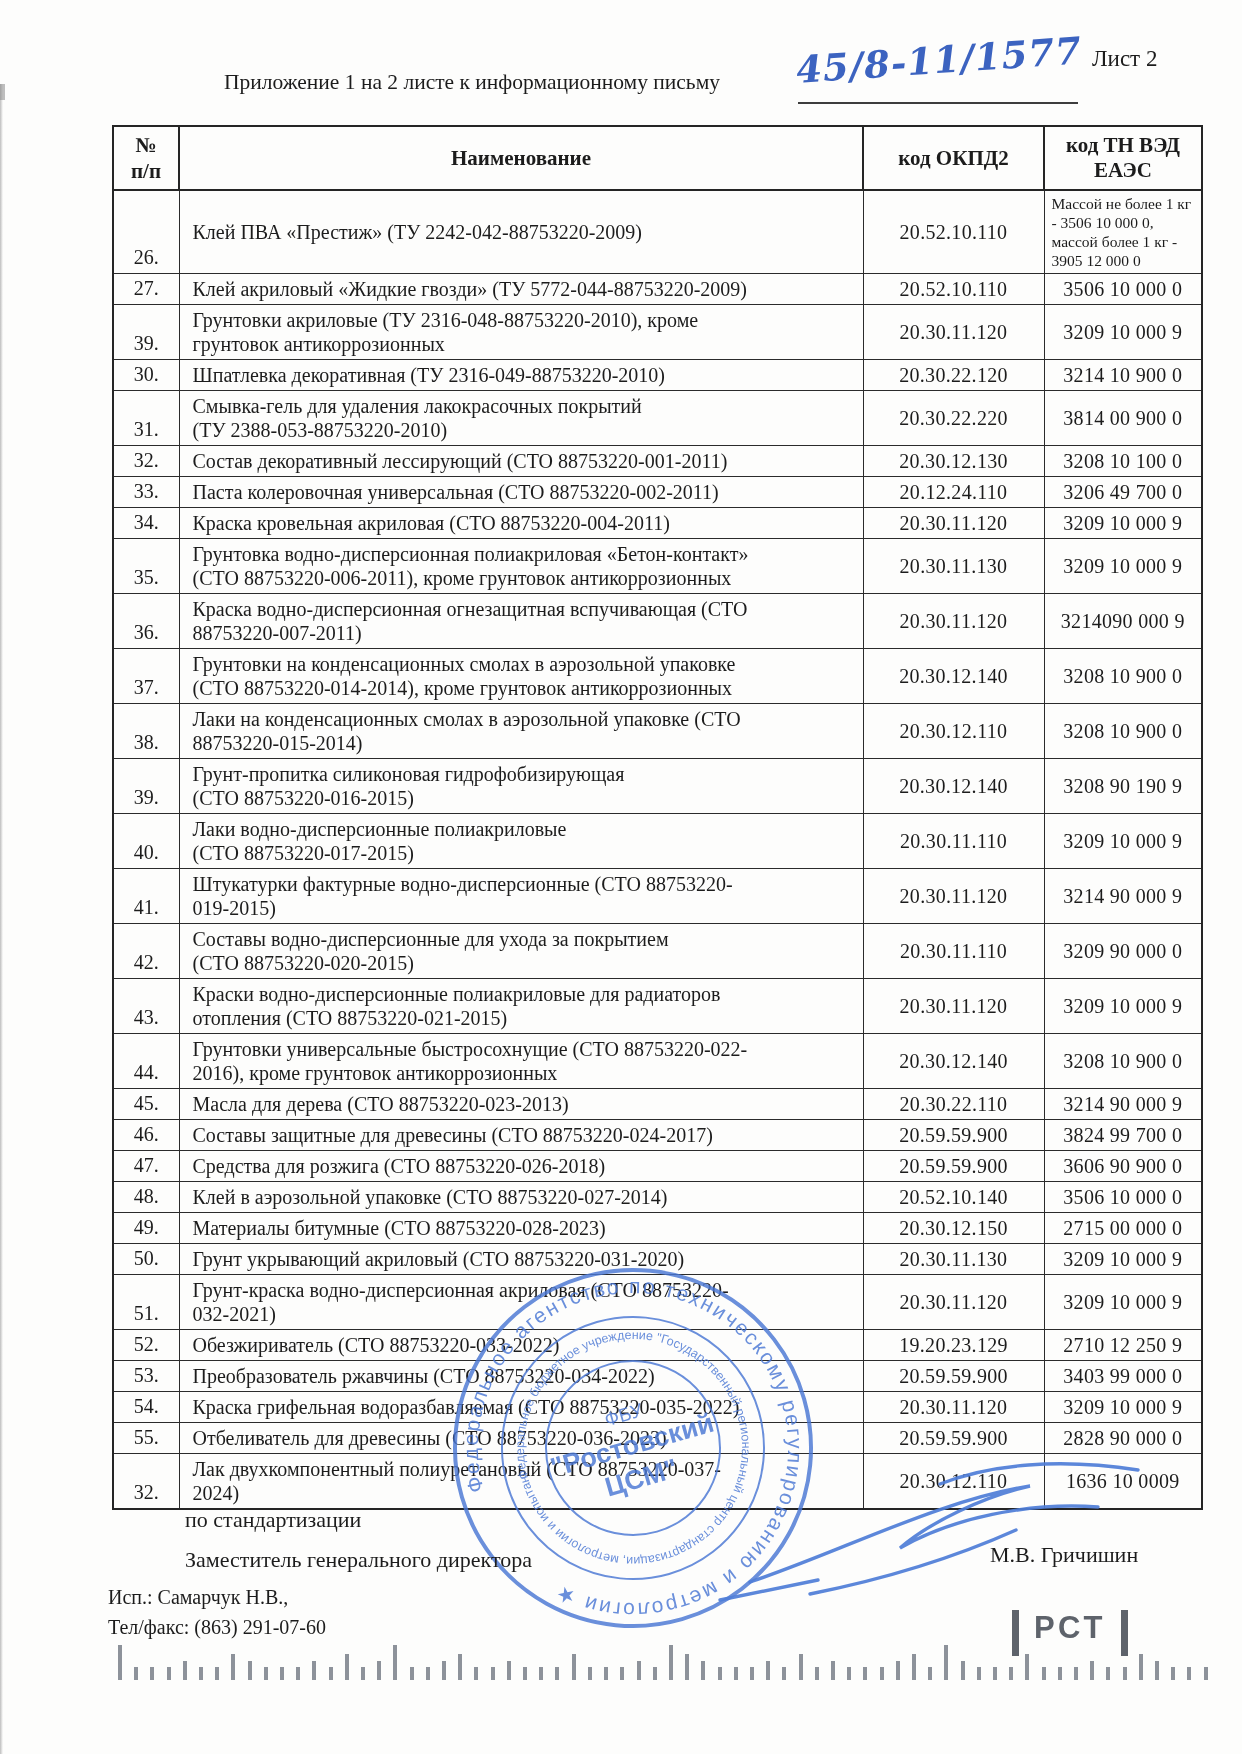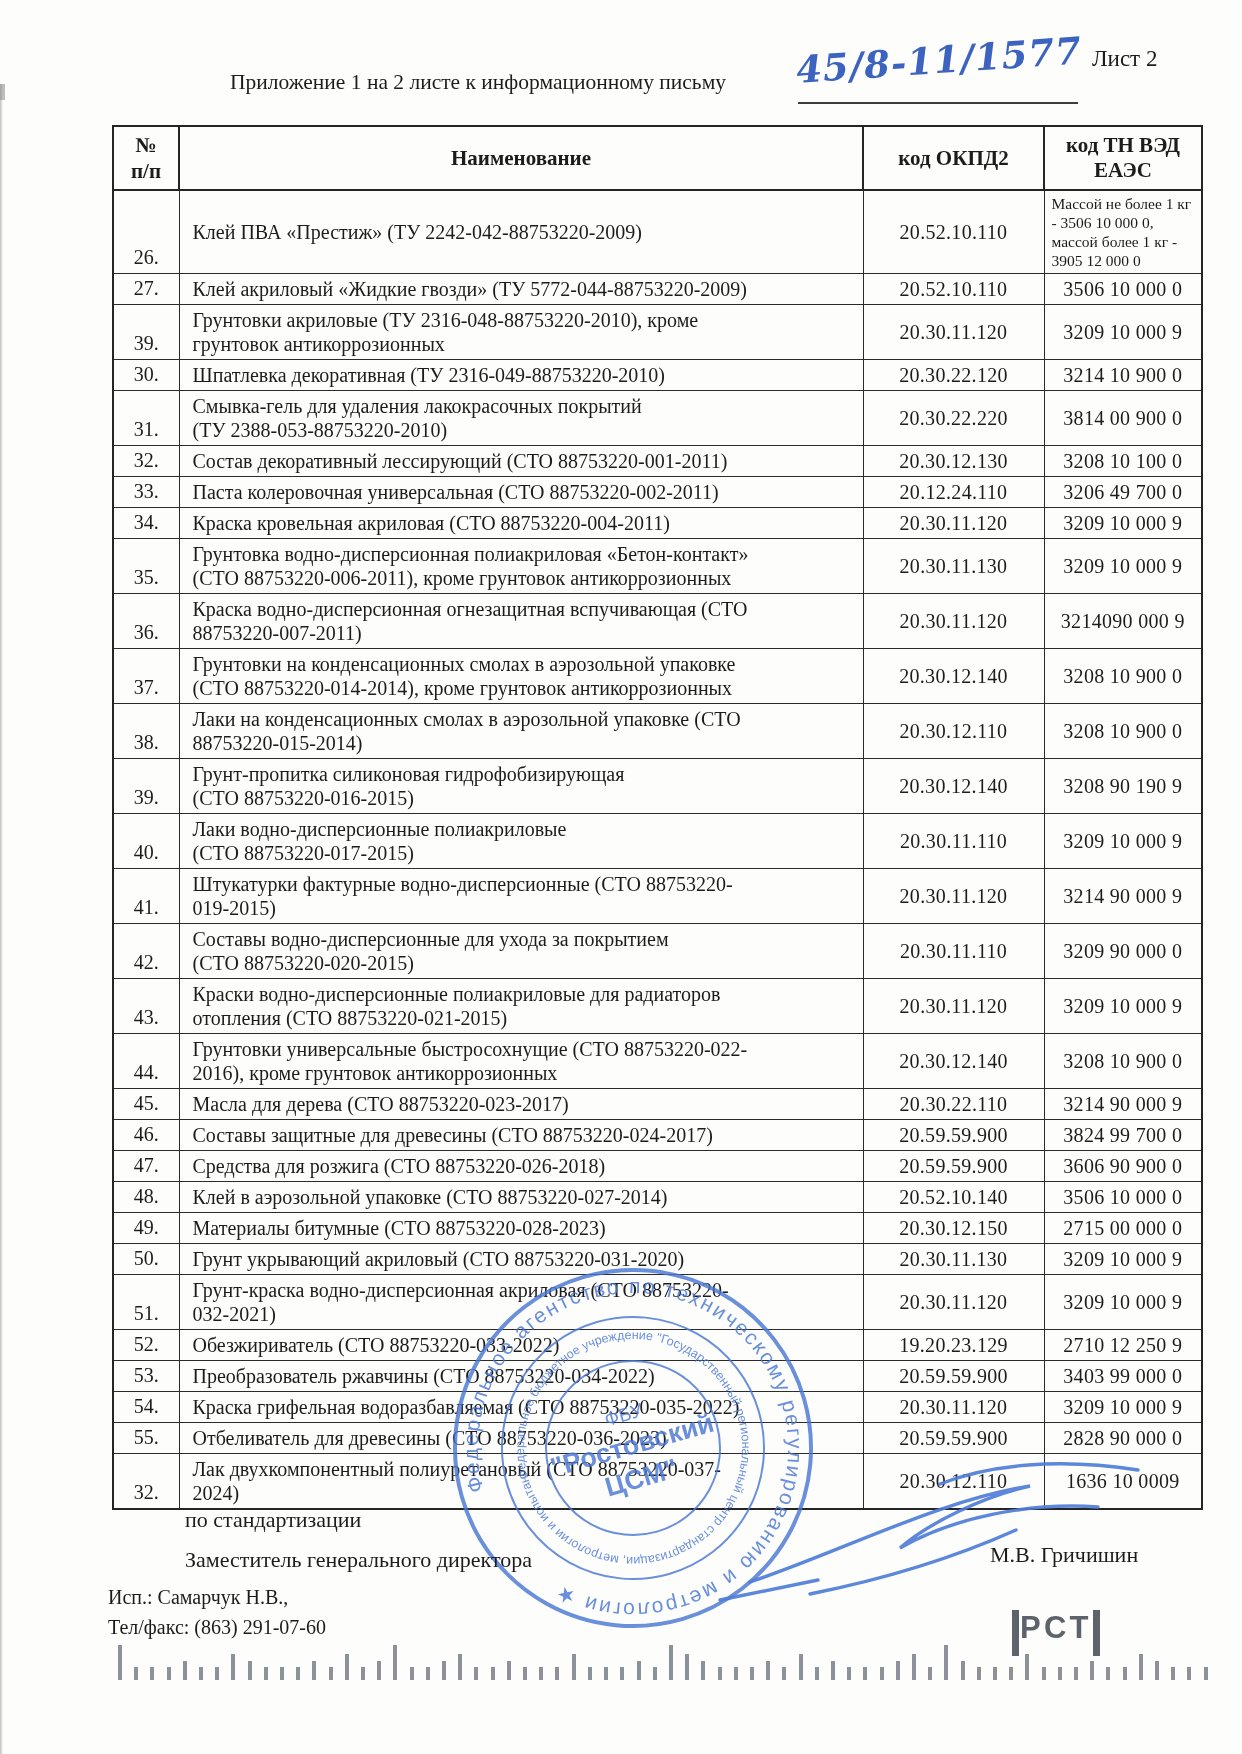--- a/index.html
+++ b/index.html
@@ -8,21 +8,21 @@
     background:#fdfdfc; overflow:hidden;
     font-family:"Liberation Serif", serif; color:#1c1c1c;
   }
   
   .scan-edge { position:absolute; left:0; top:84px; width:3px; height:1670px;
     background:linear-gradient(to right,#bdbdbd,rgba(189,189,189,0)); }
   .scan-blob { position:absolute; left:0; top:84px; width:5px; height:16px; background:#8a8a8a; opacity:.55; }
 
   
   .sheet-label { position:absolute; left:1092px; top:46px; font-size:23px; }
-  .appendix-title { position:absolute; left:230px; top:70px; font-size:21.5px; white-space:nowrap; }
+  .appendix-title { position:absolute; left:224px; top:70px; font-size:21.5px; white-space:nowrap; }
   .letter-line { position:absolute; left:798px; top:102px; width:280px; border-bottom:2px solid #3d3d3d; }
   .handwritten {
     position:absolute; left:796px; top:40px; width:230px;
     font-family:"DejaVu Serif", serif; font-style:italic; font-weight:bold;
     font-size:37px; color:#3c63c0; transform:rotate(-4deg); letter-spacing:1px;
     white-space:nowrap;
   }
 
   
   table.products { position:absolute; left:112px; top:125px; width:1089px;
@@ -52,21 +52,21 @@
 
   
   .barcode { position:absolute; left:118px; top:1644px; width:1090px; height:36px;
     display:flex; justify-content:space-between; align-items:flex-end; }
   .barcode .bar { width:4px; background:#8d929a; }
 
   .rst { position:absolute; left:1012px; top:1610px; height:46px;
     display:flex; align-items:flex-start; color:#5e636b; }
   .rst .vbar { width:7px; height:46px; background:#5e636b; }
   .rst .txt { font-family:"Liberation Sans", sans-serif; font-weight:bold;
-    font-size:31px; line-height:36px; letter-spacing:4px; padding:0 1px; }
+    font-size:31px; line-height:36px; letter-spacing:4px; padding:0 15px; }
 </style>
 </head>
 <body>
 
 <div class="page">
 
   <div class="scan-edge"></div>
   <div class="scan-blob"></div>
 
   <div class="sheet-label">Лист 2</div>
@@ -209,21 +209,21 @@
     </tr>
         <tr>
       <td class="num">44.</td>
       <td class="name">Грунтовки универсальные быстросохнущие (СТО 88753220-022-
 2016), кроме грунтовок антикоррозионных</td>
       <td class="code">20.30.12.140</td>
       <td class="tnved">3208 10 900 0</td>
     </tr>
         <tr>
       <td class="num">45.</td>
-      <td class="name">Масла для дерева (СТО 88753220-023-2017)</td>
+      <td class="name">Масла для дерева (СТО 88753220-023-2013)</td>
       <td class="code">20.30.22.110</td>
       <td class="tnved">3214 90 000 9</td>
     </tr>
         <tr>
       <td class="num">46.</td>
       <td class="name">Составы защитные для древесины (СТО 88753220-024-2017)</td>
       <td class="code">20.59.59.900</td>
       <td class="tnved">3824 99 700 0</td>
     </tr>
         <tr>

